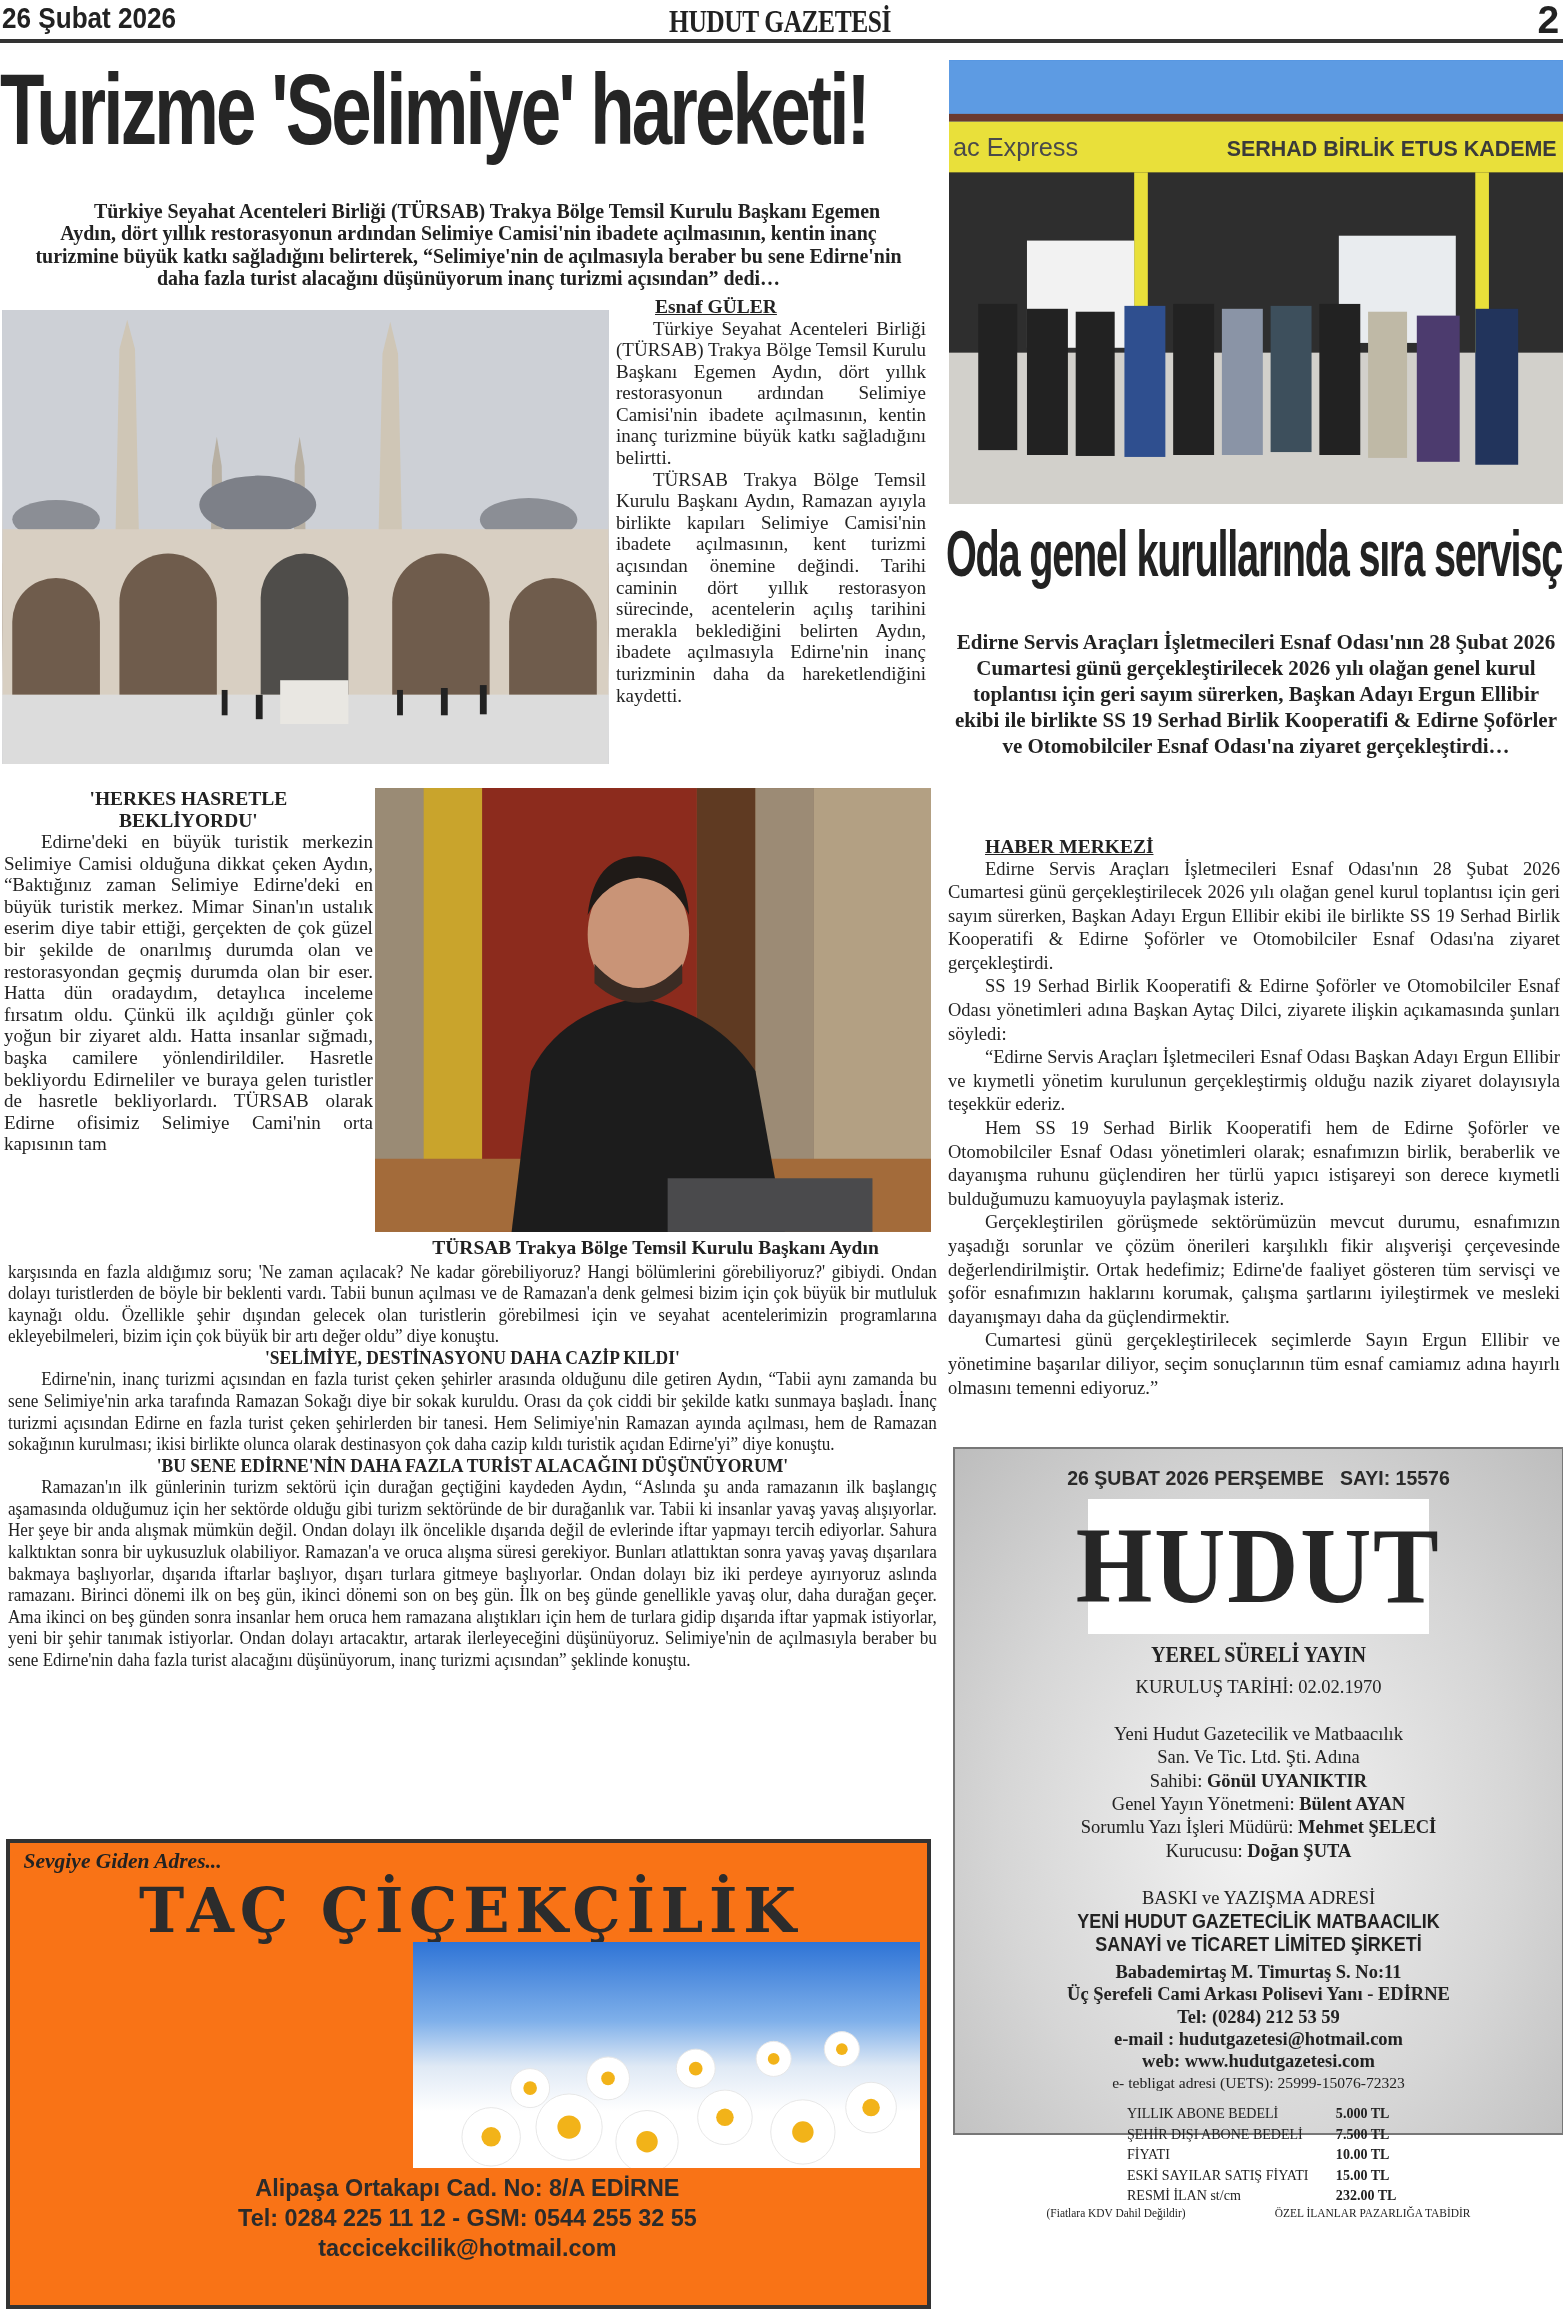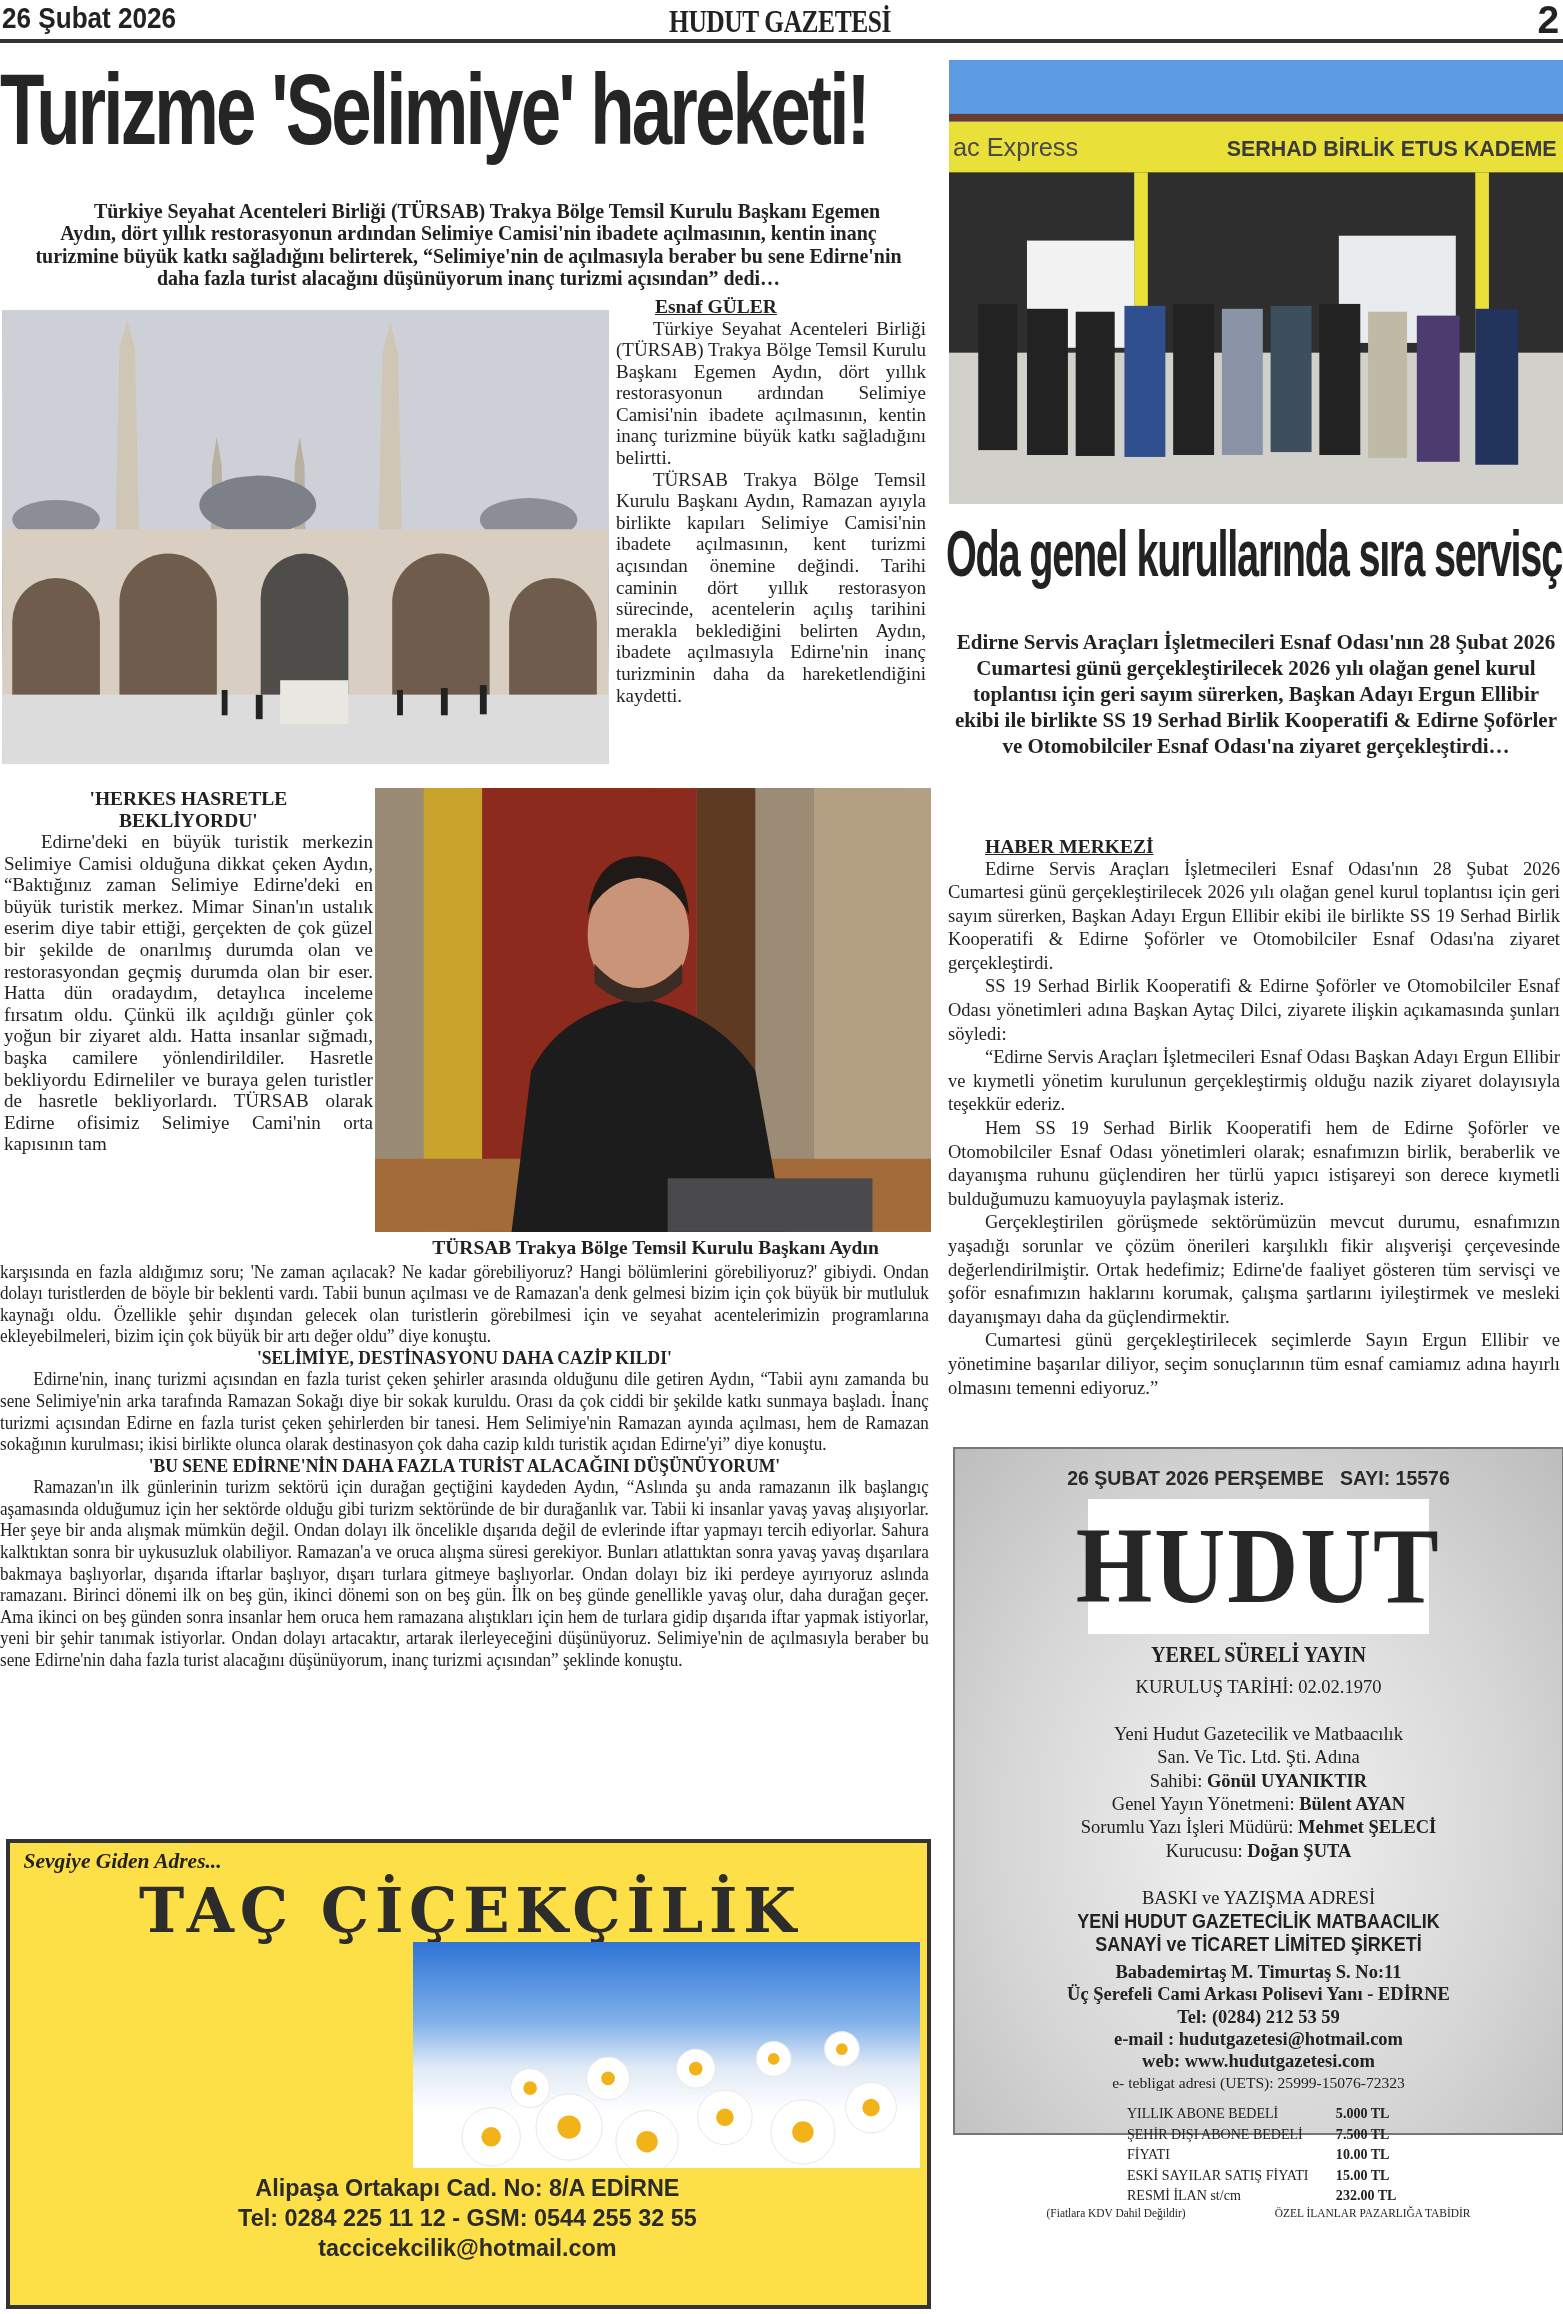--- a/index.html
+++ b/index.html
@@ -20,21 +20,21 @@
   .byline { font-weight: bold; text-decoration: underline; font-size: 19.5px; line-height: 21.5px; }
   .body-text { font-size: 19px; line-height: 21.6px; text-align: justify; color: #232323; }
   .body-text p { text-indent: 37px; }
   .sub-head { font-weight: bold; font-size: 19.5px; line-height: 21.5px; text-align: center; }
 
   .col-mid { left: 616px; top: 296px; width: 310px; }
   .col-left { left: 3.9px; top: 788px; width: 369px; }
 
   .caption { left: 375px; top: 1237px; width: 561px; text-align: center; font-weight: bold; font-size: 19.5px; }
 
-  .wide { left: 0; top: 1239px; width: 1032px; }
+  .wide { left: 8px; top: 1239px; width: 1032px; }
   .wide .body-text { transform: scaleX(0.9); transform-origin: left top; width: 1032px; }
 
   
   .photo { overflow: hidden; }
   .mosque { left: 2px; top: 310px; width: 607px; height: 454px; background: linear-gradient(#c9ccd3 0%, #dfe1e5 40%, #cfc7bd 55%, #b9afa3 70%, #e6e6e8 82%, #d2d3d6 100%); }
   .portrait { left: 375px; top: 788px; width: 556px; height: 444px; background: linear-gradient(90deg, #8a7356 0%, #c9a434 12%, #8e2a1e 20%, #9a3424 40%, #a8925f 55%, #7a5233 75%, #a98f6f 90%, #c9b9a1 100%); }
   .group { left: 949px; top: 60px; width: 614px; height: 444px; background: linear-gradient(#4a8ee0 0%, #9cc2ec 18%, #e8df3a 20%, #e8df3a 28%, #2a2a2a 29%, #3a3a3a 55%, #c9c7c2 78%, #d4d2cd 100%); }
 
   
   .headline2 { left: 946px; top: 515px; width: 617px; font-family: "Liberation Sans", sans-serif; font-weight: bold; font-size: 64px; line-height: 78px; letter-spacing: -2px; transform: scaleX(0.62); transform-origin: left; white-space: nowrap; color: #222; }
@@ -52,21 +52,21 @@
   .imp-gap { height: 23.4px; }
   .imp-company { font-family: "Liberation Sans", sans-serif; font-weight: bold; font-size: 19.5px; line-height: 23.4px; transform: scaleX(0.92); }
   .imp-bold { font-weight: bold; font-size: 18.5px; line-height: 22.4px; }
   .imp-small { font-size: 15.6px; line-height: 20.5px; }
   .price-table { margin: 9.8px auto 0; border-collapse: collapse; }
   .price-table td { font-size: 15.6px; line-height: 20.5px; padding: 0 3.9px; text-align: left; transform: scaleX(0.9); }
   .price-table td.val { font-weight: bold; padding-left: 9.8px; }
   .imp-foot { display: flex; justify-content: space-between; padding: 0 68px 0 68px; font-size: 12.7px; transform: scaleX(0.9); }
 
   
-  .ad { left: 5.9px; top: 1839px; width: 925px; height: 470px; border: 4.9px solid #333; background: #fde047; }
+  .ad { left: 5.9px; top: 1839px; width: 925px; height: 470px; border: 4.9px solid #333; background: #f97316; }
   .ad-tag { position: absolute; left: 13.7px; top: 5.9px; font-style: italic; font-weight: bold; font-size: 21.5px; }
   .ad-name { position: absolute; left: 11.7px; top: 31px; width: 897px; text-align: center; font-family: "DejaVu Serif", serif; font-weight: bold; font-size: 62px; letter-spacing: 5.9px; color: #2c2c2c; transform: scaleX(0.98); }
   .ad-list { position: absolute; left: 27px; top: 121px; list-style: none; }
   .ad-list li { font-weight: bold; font-size: 23.4px; line-height: 28px; color: #2a2a2a; }
   .ad-contact { position: absolute; left: 0; top: 330px; width: 915px; text-align: center; font-family: "Liberation Sans", sans-serif; font-weight: bold; font-size: 23.4px; line-height: 30px; color: #2b2b2b; }
 </style>
 </head>
 <body>
 
 <div class="abs mast-date">26 Şubat 2026</div>

